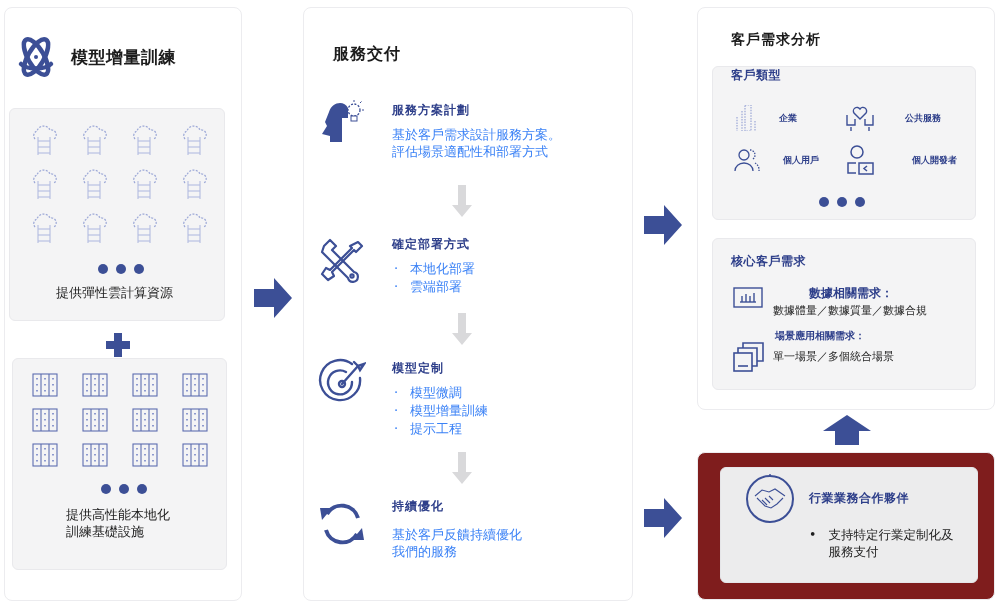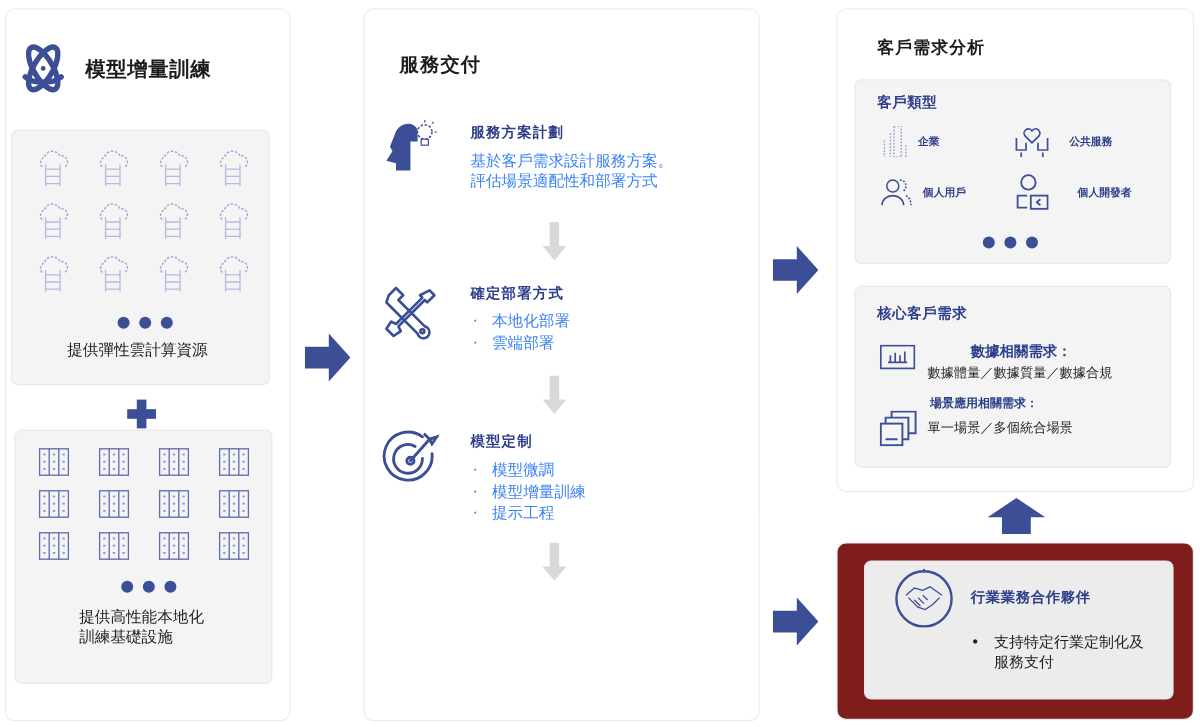--- a/index.html
+++ b/index.html
@@ -41,21 +41,21 @@
     .bullet-list { list-style: none; }
     .bullet-list li { display: flex; gap: 10px; line-height: 18px; }
     .bullet-list li .b { width: 8px; text-align: center; }
     .down-arrow { position: absolute; left: 148px; width: 20px; height: 32px; }
 
     
     #right-top-panel { left: 697px; top: 7px; width: 298px; height: 403px; }
     #customer-type-box { left: 14px; top: 58px; width: 264px; height: 154px; }
     #core-needs-box { left: 14px; top: 230px; width: 264px; height: 152px; }
     .sub-title { position: absolute; left: 18px; font-size: 12px; font-weight: bold; color: #2e3f8a; letter-spacing: 0.5px; }
-    .ctype { position: absolute; display: flex; align-items: center; gap: 4px; }
+    .ctype { position: absolute; display: flex; align-items: center; gap: 18px; }
     .ctype-label { font-size: 9px; font-weight: bold; color: #2e3f8a; }
     .need-icon { position: absolute; }
     .need-title { position: absolute; font-weight: bold; color: #2e3f8a; }
     .need-body { position: absolute; font-size: 11px; color: #1f1f1f; white-space: nowrap; }
 
     #right-bottom-panel { left: 697px; top: 452px; width: 298px; height: 148px; background: #7f1d1d; border-color: #ececef; }
     #partner-box { left: 22px; top: 14px; width: 258px; height: 116px; background: #ececed; border: 1px solid #e5e5e8; }
     .partner-title { position: absolute; left: 88px; top: 22px; font-size: 12px; font-weight: bold; color: #2e3f8a; letter-spacing: 0.5px; }
     .partner-body { position: absolute; left: 88px; top: 58px; font-size: 12.5px; color: #1f1f1f; line-height: 17px; }
   </style>
@@ -587,34 +587,49 @@
           <span class="b">·</span>
           <span>提示工程</span>
         </li>
     </ul>
   </div>
 
   <svg class="down-arrow" style="top:444px;" viewBox="0 0 20 32">
     <polygon points="6,0 14,0 14,20 20,20 10,32 0,20 6,20" fill="#d9d9db"></polygon>
   </svg>
 
+  <div class="step" style="top:486px; height:70px;">
+    <svg class="step-icon" style="top:6px;" viewBox="0 0 48 48">
+      <g fill="none" stroke="#3c4f96" stroke-width="4">
+        <path d="M40 18 A 17 17 0 0 0 9 14"></path>
+        <path d="M8 30 A 17 17 0 0 0 39 34"></path>
+      </g>
+      <polygon points="2,8 14,8 4,20" fill="#3c4f96"></polygon>
+      <polygon points="46,40 34,40 44,28" fill="#3c4f96"></polygon>
+    </svg>
+    <div class="step-title" style="top:4px;">持續優化</div>
+    <div class="step-body" style="top:32px;">
+      <div>基於客戶反饋持續優化</div>
+      <div>我們的服務</div>
+    </div>
+  </div>
 </div>
 
 <svg class="arrow-right" style="left:644px; top:205px;" viewBox="0 0 38 40">
   <polygon points="0,11 20,11 20,0 38,20 20,40 20,29 0,29" fill="#3c4f96"></polygon>
 </svg>
 <svg class="arrow-right" style="left:644px; top:498px;" viewBox="0 0 38 40">
   <polygon points="0,11 20,11 20,0 38,20 20,40 20,29 0,29" fill="#3c4f96"></polygon>
 </svg>
 
 <div id="right-top-panel" class="panel">
   <div class="col-title" style="left:33px; top:23px; font-size:14px;">客戶需求分析</div>
 
   <div id="customer-type-box" class="subpanel">
-    <div class="sub-title" style="top:10px;">客戶類型</div>
+    <div class="sub-title" style="top:0;">客戶類型</div>
 
     <div class="ctype" style="left:20px; top:38px;">
       <svg width="28" height="26" viewBox="0 0 28 26">
         <g fill="none" stroke="#9aa6d6" stroke-width="1.2" stroke-dasharray="1.5 1.2">
           <line x1="4" y1="12" x2="4" y2="26"></line>
           <line x1="9" y1="6" x2="9" y2="26"></line>
           <rect x="12" y="0" width="6" height="26"></rect>
           <line x1="22" y1="16" x2="22" y2="26"></line>
         </g>
       </svg>

